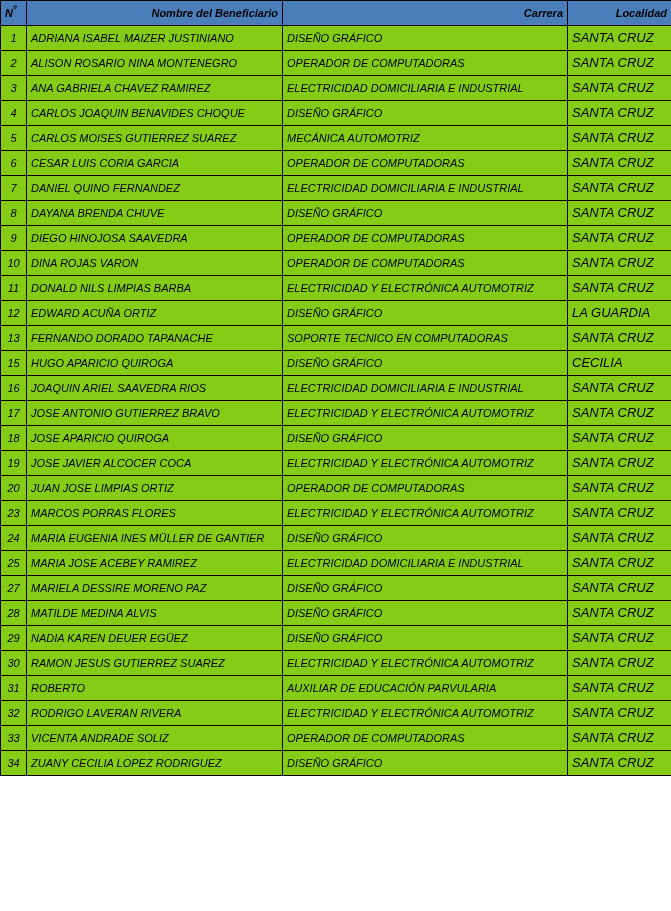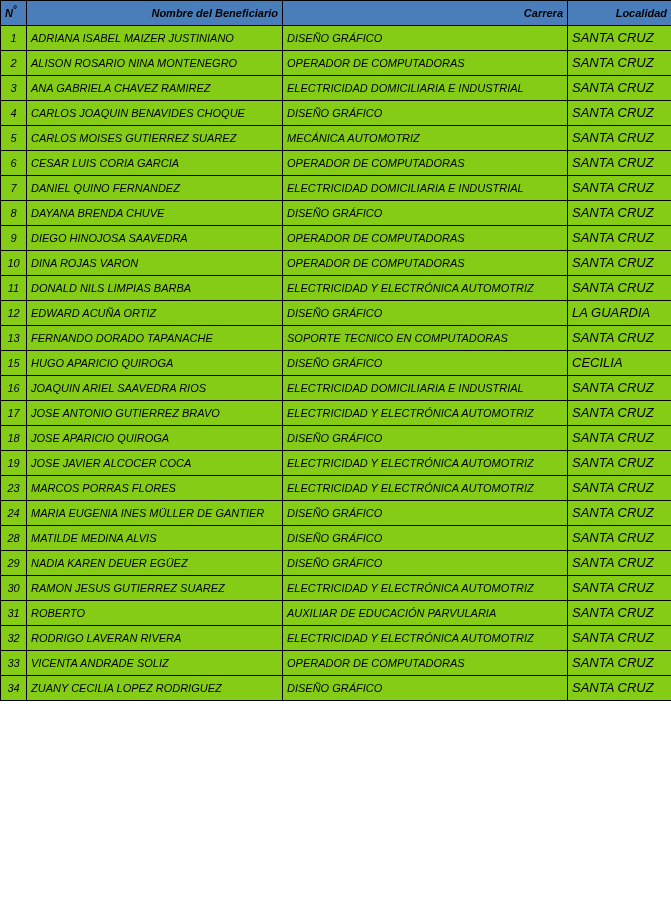--- a/index.html
+++ b/index.html
@@ -197,28 +197,46 @@
         <td class="cell-carrera">DISEÑO GRÁFICO</td>
         <td class="cell-localidad">SANTA CRUZ</td>
       </tr>
       <tr>
         <td class="cell-num">19</td>
         <td class="cell-nombre">JOSE JAVIER ALCOCER COCA</td>
         <td class="cell-carrera">ELECTRICIDAD Y ELECTRÓNICA AUTOMOTRIZ</td>
         <td class="cell-localidad">SANTA CRUZ</td>
       </tr>
       <tr>
+        <td class="cell-num">20</td>
+        <td class="cell-nombre">JUAN JOSE LIMPIAS ORTIZ</td>
+        <td class="cell-carrera">OPERADOR DE COMPUTADORAS</td>
+        <td class="cell-localidad">SANTA CRUZ</td>
+      </tr>
+      <tr>
         <td class="cell-num">23</td>
         <td class="cell-nombre">MARCOS PORRAS FLORES</td>
         <td class="cell-carrera">ELECTRICIDAD Y ELECTRÓNICA AUTOMOTRIZ</td>
         <td class="cell-localidad">SANTA CRUZ</td>
       </tr>
       <tr>
         <td class="cell-num">24</td>
         <td class="cell-nombre">MARIA EUGENIA INES MÜLLER DE GANTIER</td>
+        <td class="cell-carrera">DISEÑO GRÁFICO</td>
+        <td class="cell-localidad">SANTA CRUZ</td>
+      </tr>
+      <tr>
+        <td class="cell-num">25</td>
+        <td class="cell-nombre">MARIA JOSE ACEBEY RAMIREZ</td>
+        <td class="cell-carrera">ELECTRICIDAD DOMICILIARIA E INDUSTRIAL</td>
+        <td class="cell-localidad">SANTA CRUZ</td>
+      </tr>
+      <tr>
+        <td class="cell-num">27</td>
+        <td class="cell-nombre">MARIELA DESSIRE MORENO PAZ</td>
         <td class="cell-carrera">DISEÑO GRÁFICO</td>
         <td class="cell-localidad">SANTA CRUZ</td>
       </tr>
       <tr>
         <td class="cell-num">28</td>
         <td class="cell-nombre">MATILDE MEDINA ALVIS</td>
         <td class="cell-carrera">DISEÑO GRÁFICO</td>
         <td class="cell-localidad">SANTA CRUZ</td>
       </tr>
       <tr>

